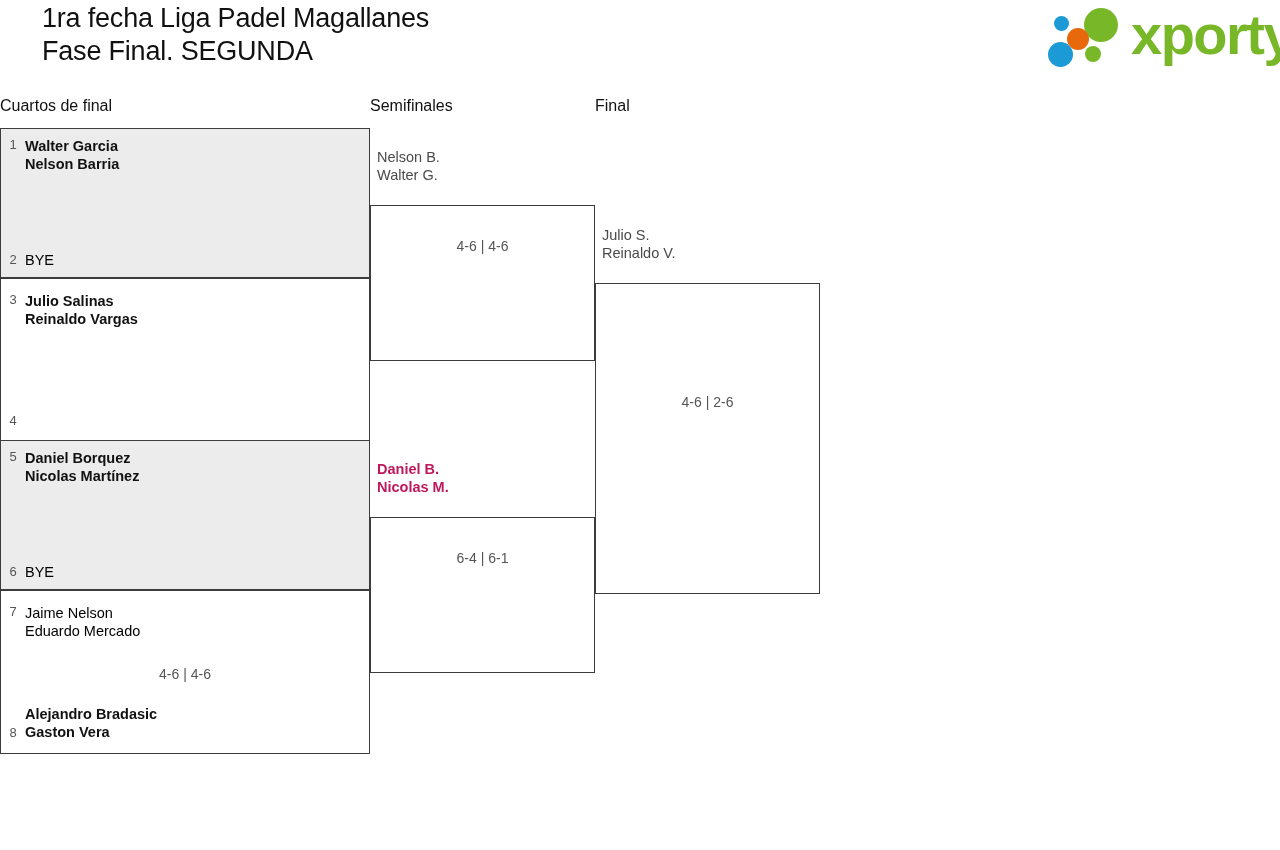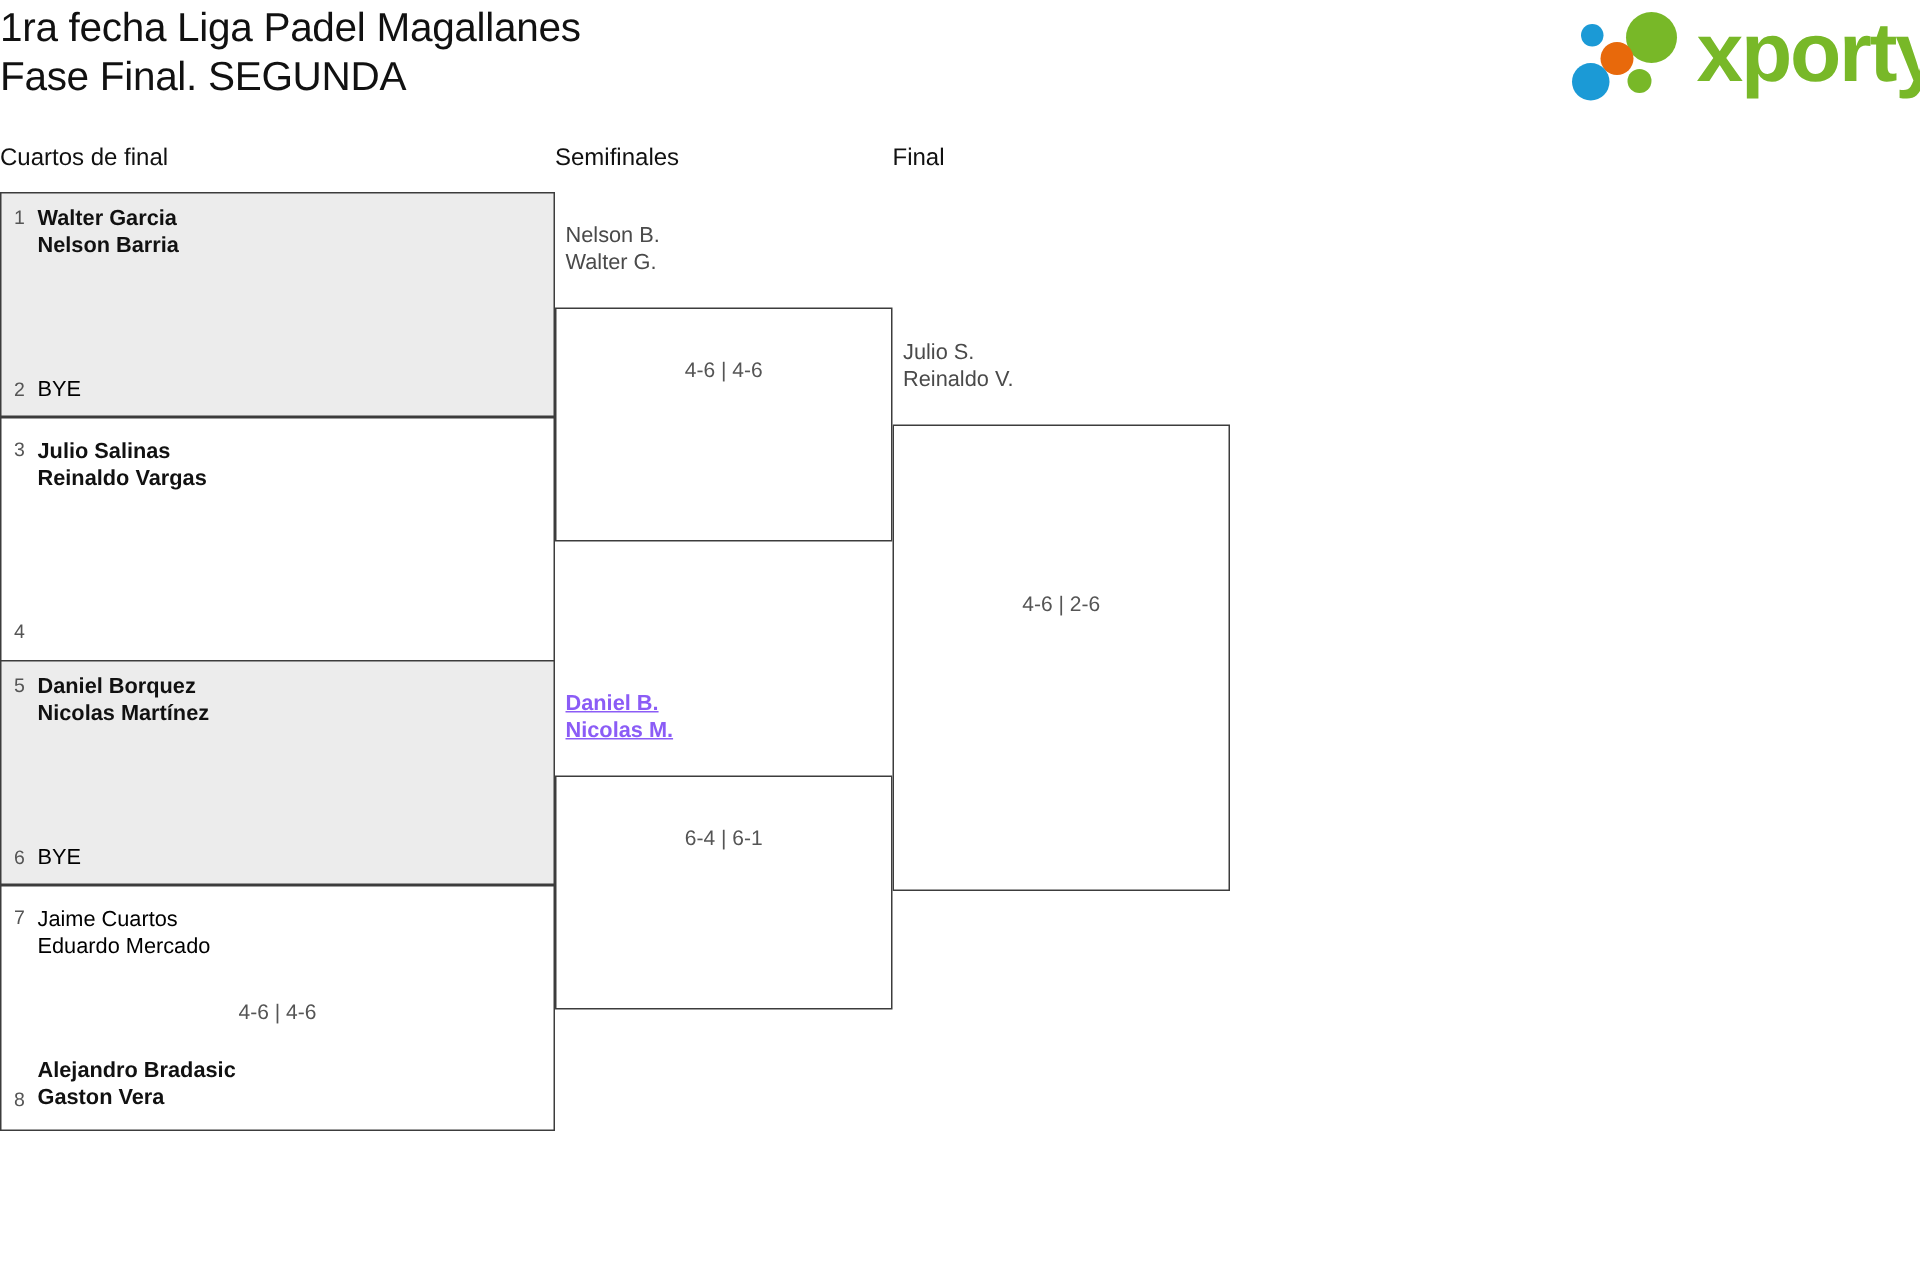--- a/index.html
+++ b/index.html
@@ -24,21 +24,21 @@
   }
   #title-block {
     position: absolute;
     left: 0; top: 2px;
     font-size: 27px;
     line-height: 33px;
     font-weight: 400;
     color: #111111;
     letter-spacing: -0.2px;
   }
-  #title-line1, #title-line2 { display: block; white-space: nowrap; }
+  #title-line1, #title-line2 { display: block; white-space: nowrap; padding-left: 42px; }
 
   
   #logo {
     position: absolute;
     left: 1048px; top: 6px;
     width: 228px; height: 62px;
   }
   #logo-dots {
     position: absolute; left: 0; top: 0;
     width: 78px; height: 62px;
@@ -130,21 +130,21 @@
   }
 
   
   .feeder {
     position: absolute;
     font-size: 14.5px;
     line-height: 18px;
     color: #4a4a4a;
     white-space: nowrap;
   }
-  .feeder.winner { color: #8b5cf6; font-weight: 700; text-decoration: underline; }
+  .feeder.winner { color: #be185d; font-weight: 700; }
   .feeder .n { display: block; }
 </style>
 </head>
 <body>
 
 <div id="header">
 
   <div id="title-block">
     <span id="title-line1">1ra fecha Liga Padel Magallanes</span>
     <span id="title-line2">Fase Final. SEGUNDA</span>
@@ -213,21 +213,21 @@
       <span class="names single">
         <span class="n">BYE</span>
       </span>
     </div>
   </div>
 
   <div class="match" style="left:0px; top:590px; width:370px; height:164px;">
     <div class="slot slot-top" style="height:48px; padding-top:13px; align-items:flex-start;">
       <span class="seed">7</span>
       <span class="names">
-        <span class="n">Jaime Cuartos</span>
+        <span class="n">Jaime Nelson</span>
         <span class="n">Eduardo Mercado</span>
       </span>
     </div>
     <div class="score" style="top:74px;">4-6 | 4-6</div>
     <div class="slot slot-bottom" style="height:56px; padding-bottom:12px; align-items:flex-end;">
       <span class="seed">8</span>
       <span class="names winner">
         <span class="n">Alejandro Bradasic</span>
         <span class="n">Gaston Vera</span>
       </span>

